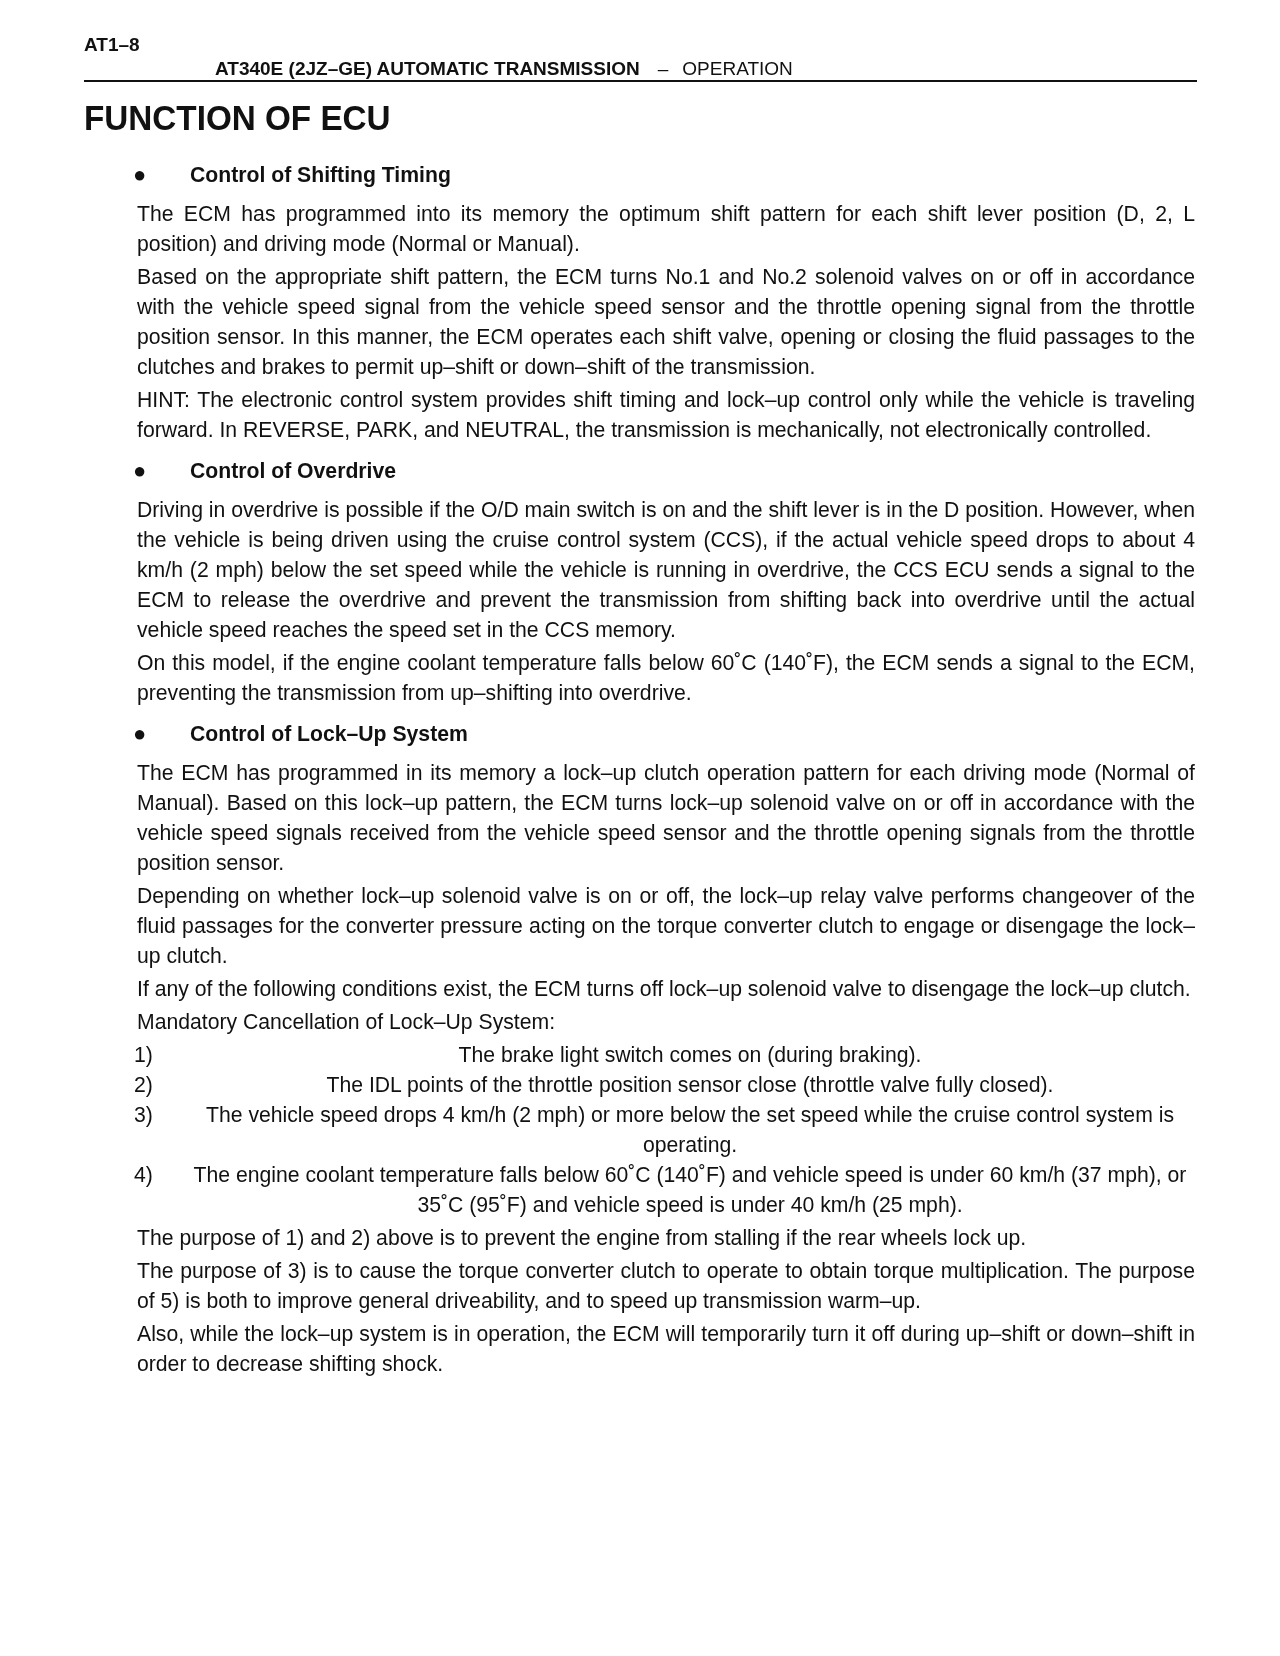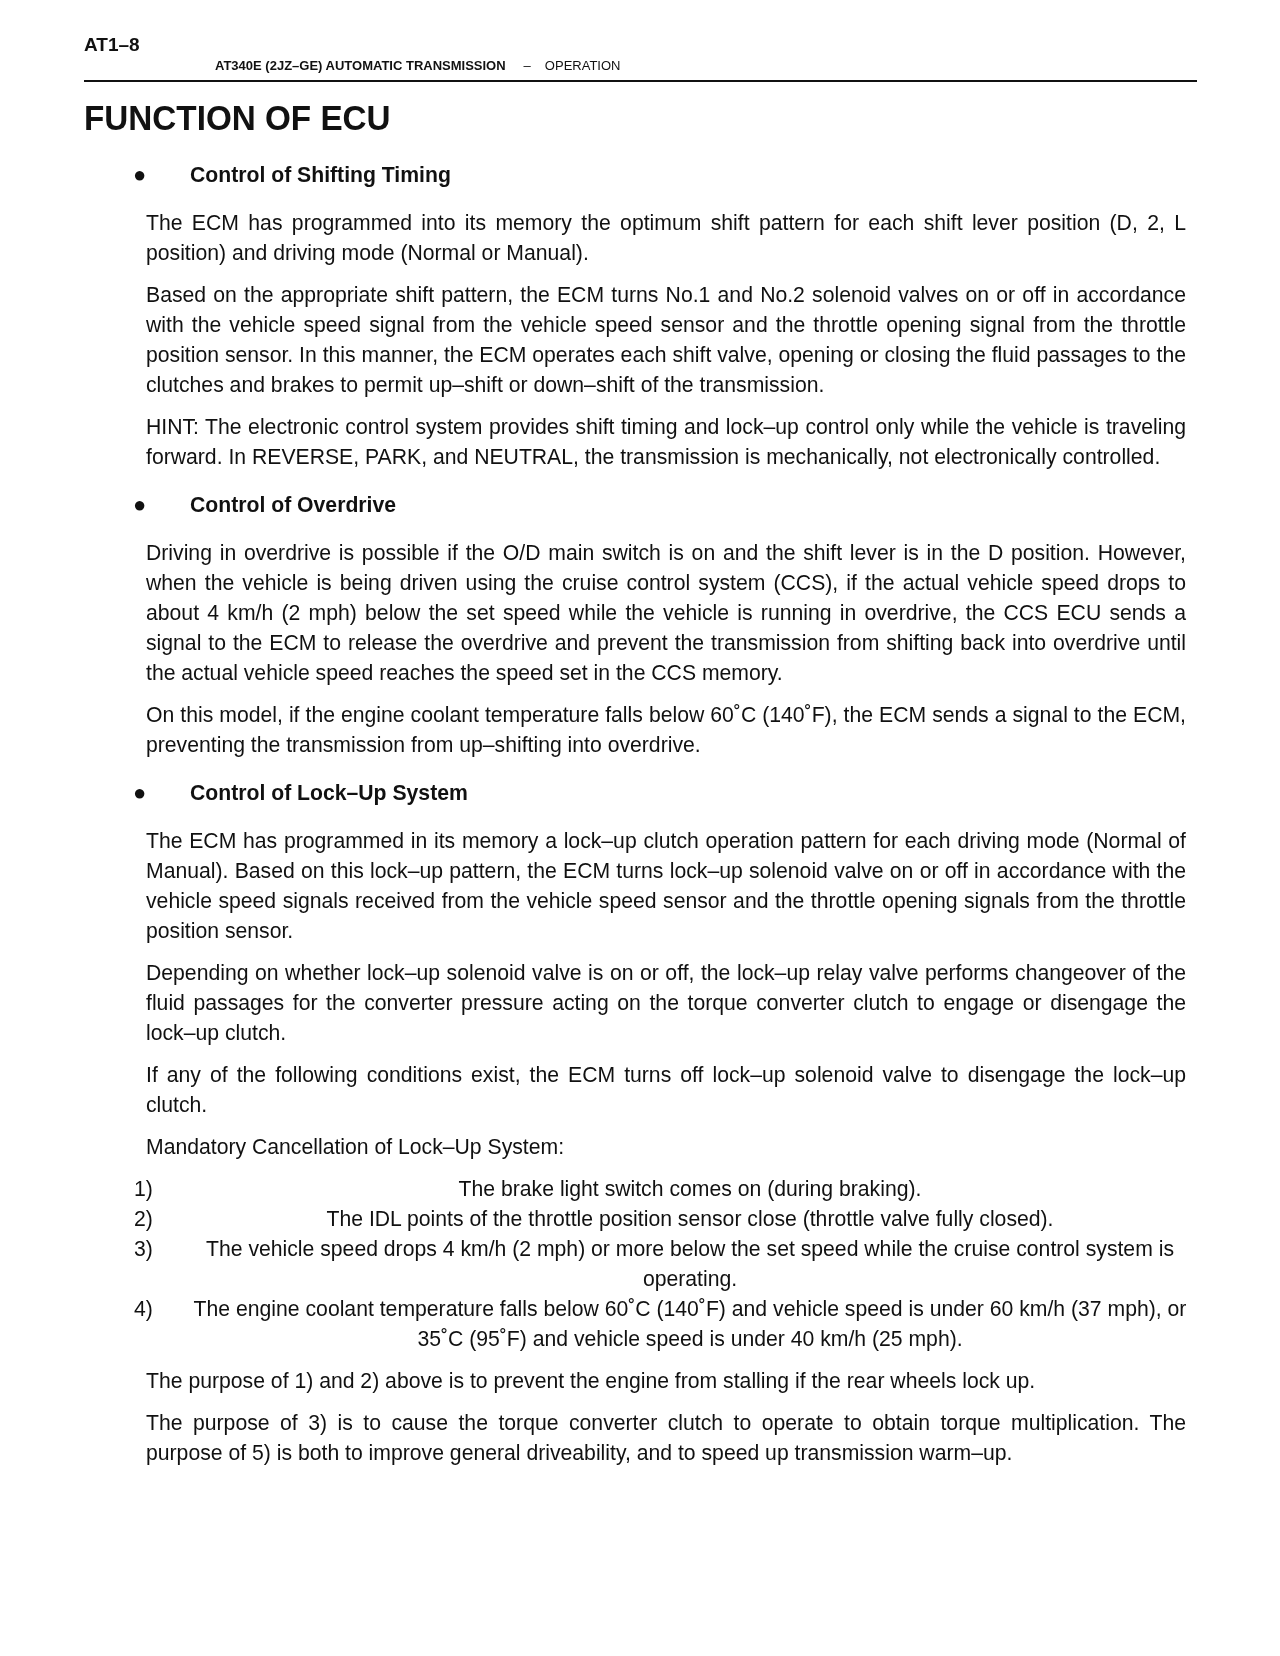--- a/index.html
+++ b/index.html
@@ -6,40 +6,40 @@
   body {
     width: 1280px; height: 1656px; position: relative; overflow: hidden;
     font-family: "Liberation Sans", sans-serif; color: #111;
   }
   .page-num {
     position: absolute; left: 84px; top: 34px;
     font-weight: bold; font-size: 19px; letter-spacing: 0;
   }
   .header-line {
     position: absolute; left: 215px; top: 58px;
-    font-size: 13px; white-space: pre;
+    font-size: 19px; white-space: pre;
   }
   .header-line .bold { font-weight: bold; }
   .header-line .dash { margin: 0 14px 0 18px; }
   .rule {
     position: absolute; left: 84px; top: 80px; width: 1113px; height: 2px; background: #111;
   }
   .page-title {
     position: absolute; left: 84px; top: 98px;
     font-weight: bold; font-size: 35px; transform: scaleX(0.95); transform-origin: left;
   }
   .content {
     position: absolute; left: 134px; top: 158px; width: 1064px;
     font-size: 21.2px; line-height: 30px;
   }
   .section-heading {
     display: flex; align-items: center; font-weight: bold; height: 42px; margin-left: -1px;
   }
   .bullet { width: 57px; font-size: 22px; }
-  p.line { margin: 12px; }
+  p.line { margin: 3px; }
   .first-section { margin-top: -4px; }
   .sec-gap { margin-top: 5px; }
   .list-item { display: flex; }
   .list-num { width: 48px; flex: 0 0 48px; }
   .list-text { flex: 1; text-align: center; }
   .just { text-align: justify; text-align-last: left; }
 </style>
 </head>
 <body>
 
@@ -93,14 +93,15 @@
         <span class="list-text">The vehicle speed drops 4 km/h (2 mph) or more below the set speed while the cruise control system is operating.</span>
       </div>
       <div class="list-item">
         <span class="list-num">4)</span>
         <span class="list-text">The engine coolant temperature falls below 60˚C (140˚F) and vehicle speed is under 60 km/h (37 mph), or 35˚C (95˚F) and vehicle speed is under 40 km/h (25 mph).</span>
       </div>
     </div>
 
     <p class="line just">The purpose of 1) and 2) above is to prevent the engine from stalling if the rear wheels lock up.</p>
     <p class="line just">The purpose of 3) is to cause the torque converter clutch to operate to obtain torque multiplication. The purpose of 5) is both to improve general driveability, and to speed up transmission warm–up.</p>
+    <p class="line just">Also, while the lock–up system is in operation, the ECM will temporarily turn it off during up–shift or down–shift in order to decrease shifting shock.</p>
   </div>
 </div>
 
 </body></html>

